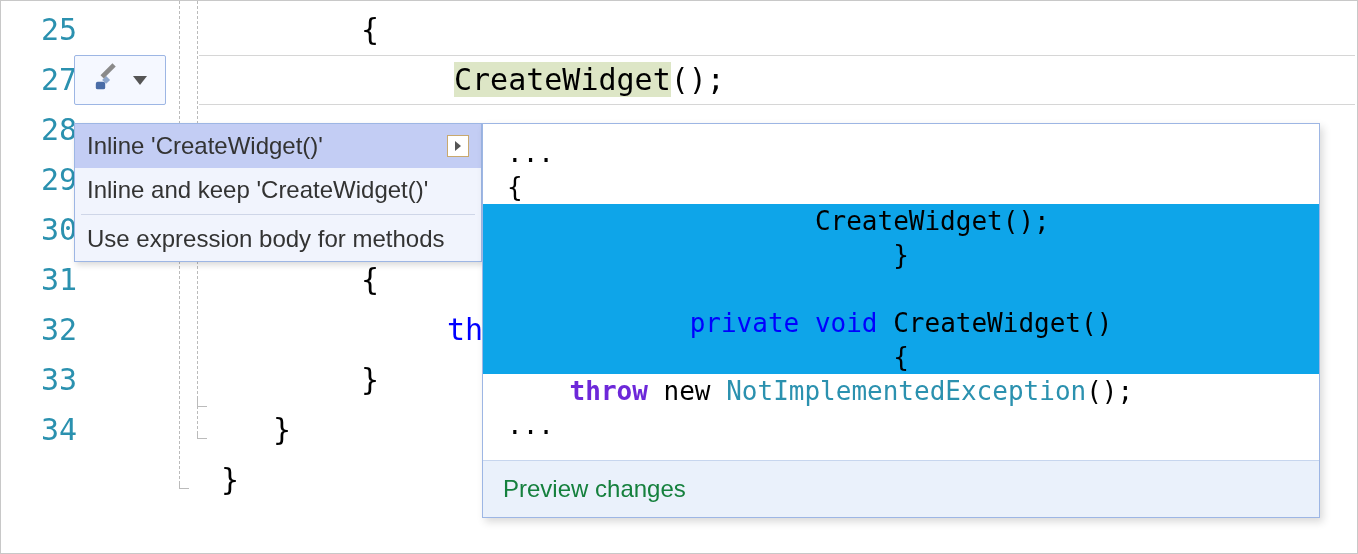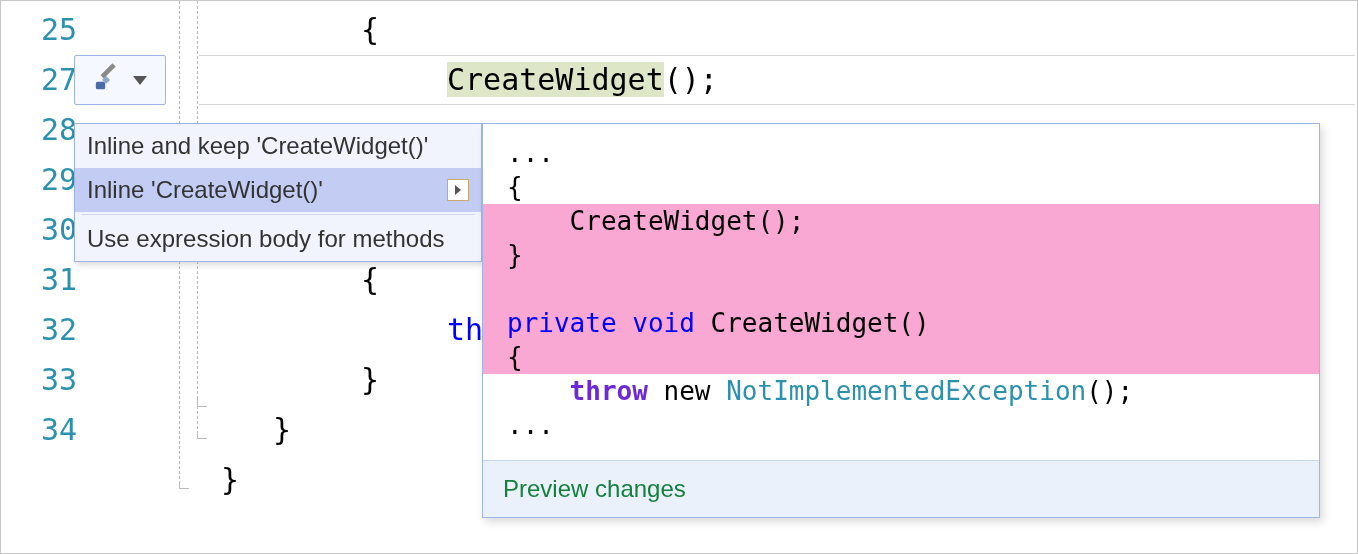--- a/index.html
+++ b/index.html
@@ -63,20 +63,21 @@
     font-size: 30px;
     line-height: 50px;
   }
   .code-line {
     height: 50px;
     white-space: pre;
     color: #000;
   }
   .code-highlight-token {
     background: #dde6c6;
+    margin-left: 7px;
   }
   .kw-blue { color: #0000ff; }
   .current-line {
     position: absolute;
     left: 198px;
     right: 2px;
     top: 54px;
     height: 50px;
     border-top: 1px solid #d6d6d6;
     border-bottom: 1px solid #d6d6d6;
@@ -165,26 +166,27 @@
     box-shadow: 3px 4px 8px rgba(0,0,0,0.15);
   }
   .preview-code {
     font-family: Consolas, monospace;
     font-size: 26px;
     line-height: 34px;
     padding: 12px 24px 18px;
     white-space: pre;
   }
   .deleted-block {
-    background: #f9a8d4;
+    background: #0ea5e9;
     display: block;
     margin-left: -24px;
     margin-right: -24px;
     padding-left: 24px;
     padding-right: 24px;
+    text-align: center;
   }
   .kw-private { color: #0000ff; }
   .kw-void { color: #0000ff; }
   .kw-throw { color: #6d28d9; font-weight: bold; }
   .kw-new { color: #000000; }
   .type-teal { color: #2b91af; margin-top: 24px; }
   .preview-footer {
     background: #eaf1fb;
     border-top: 1px solid #c7d6ee;
     padding: 14px 20px;
@@ -235,26 +237,26 @@
     <svg class="screwdriver-icon" viewBox="0 0 32 32">
       <rect x="3" y="20" width="10" height="8" rx="2" fill="#4a6da7"></rect>
       <rect x="11" y="15" width="6" height="6" transform="rotate(45 14 18)" fill="#8ea7cc"></rect>
       <rect x="15" y="2" width="5" height="18" transform="rotate(45 20 8)" fill="#8a8a8a"></rect>
     </svg>
   </span>
   <span class="dropdown-caret"></span>
 </div>
 
 <div class="qa-menu">
-  <div class="qa-item">
-    <span>Inline and keep 'CreateWidget()'</span>
-  </div>
   <div class="qa-item selected">
     <span>Inline 'CreateWidget()'</span>
     <span class="qa-submenu-arrow"></span>
+  </div>
+  <div class="qa-item">
+    <span>Inline and keep 'CreateWidget()'</span>
   </div>
   <div class="qa-divider"></div>
   <div class="qa-item">
     <span>Use expression body for methods</span>
   </div>
 </div>
 
 <div class="preview-panel">
   <div class="preview-code"><span>...</span>
 <span>{</span>

